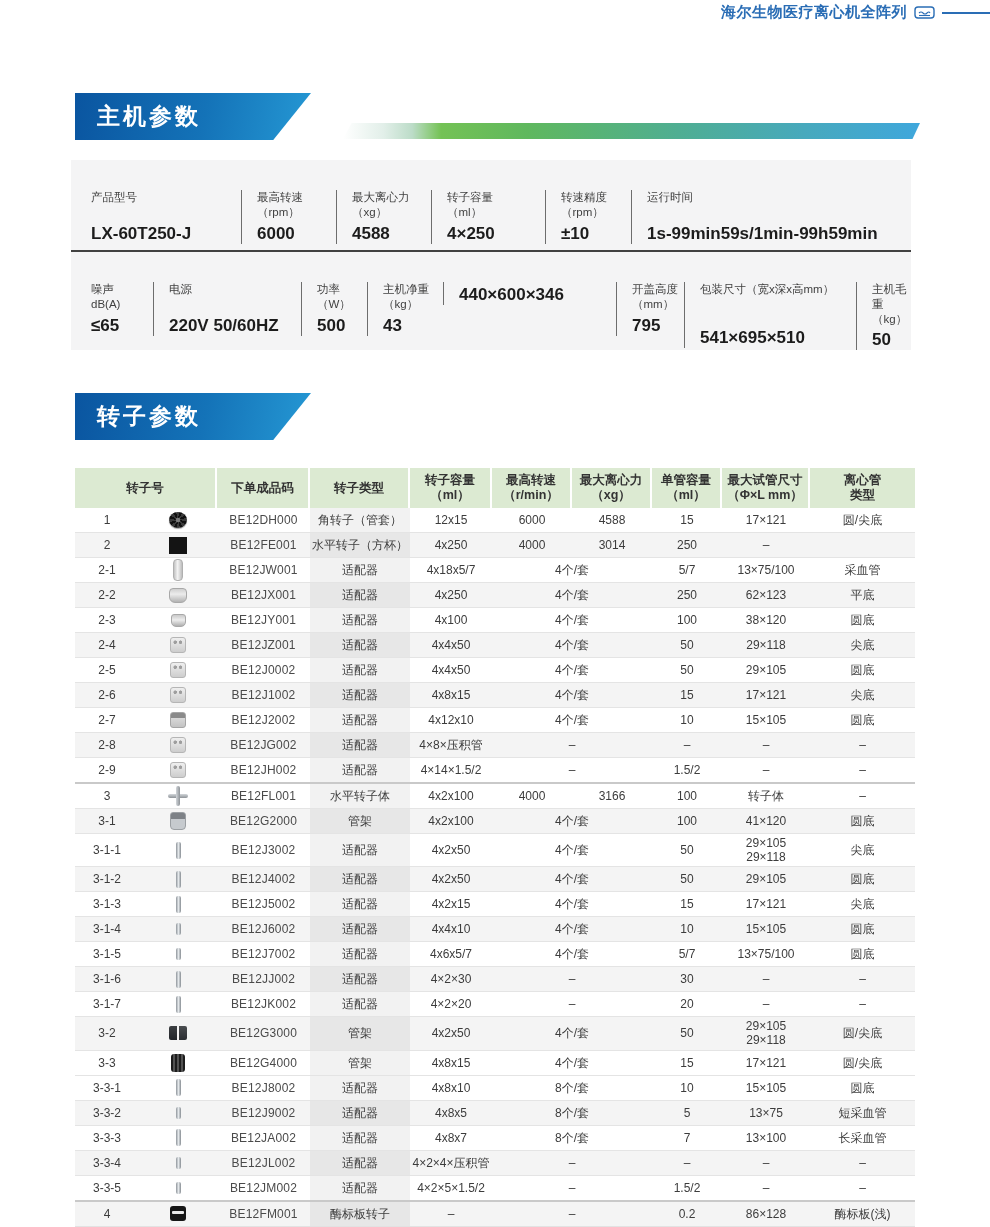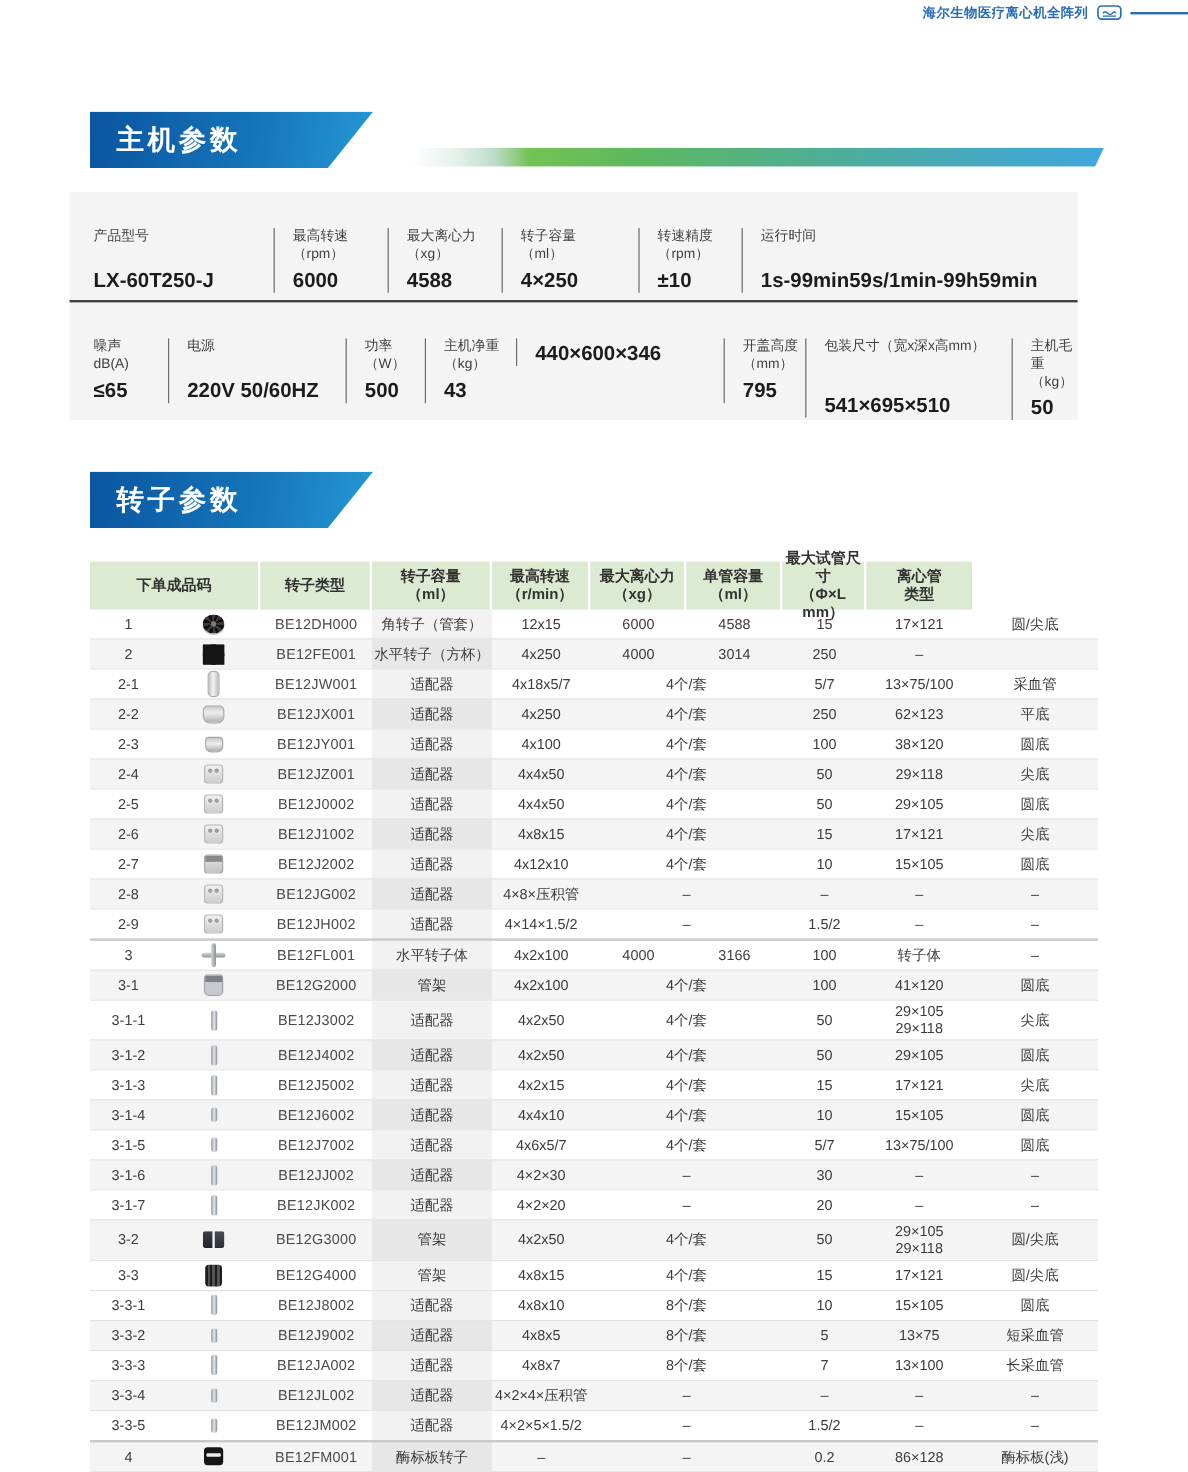--- a/index.html
+++ b/index.html
@@ -3,40 +3,40 @@
 <meta charset="utf-8">
 <style>
   html,body{margin:0;padding:0;}
   body{
     width:990px;height:1227px;position:relative;background:#ffffff;
     font-family:"Liberation Sans","DejaVu Sans",sans-serif;
     -webkit-font-smoothing:antialiased;
   }
   
   .brand{position:absolute;top:3px;right:0;display:flex;align-items:center;gap:7px;}
-  .brand-title{font-size:11px;font-weight:bold;color:#2a6db5;letter-spacing:.5px;}
+  .brand-title{font-size:15px;font-weight:bold;color:#2a6db5;letter-spacing:.5px;}
   .brand-icon{width:21px;height:14px;display:block;}
   .brand-line{width:48px;height:2px;background:#2a6db5;}
   
   .sec{position:absolute;left:75px;width:840px;height:48px;}
   .sec-title{
     position:absolute;left:0;top:0;width:236px;height:47px;
     background:linear-gradient(100deg,#0a55a0 0%,#1473b8 55%,#2598d4 100%);
     clip-path:polygon(0 0,100% 0,84% 100%,0 100%);
     display:flex;align-items:center;padding-left:22px;box-sizing:border-box;
   }
   .sec-title span{color:#ffffff;font-size:23px;font-weight:bold;letter-spacing:3px;}
   .deco-strip{
     position:absolute;left:268px;top:30px;width:577px;height:16px;
     background:linear-gradient(90deg,rgba(255,255,255,0) 0%,#e2efe9 7%,#bcdcc8 12%,#74c255 17%,#5fb85e 32%,#4fae92 58%,#47a9bd 80%,#3fa7dc 100%);
     clip-path:polygon(1.5% 0,100% 0,98.7% 100%,0 100%);
   }
   
   .panel{
-    position:absolute;left:58px;top:160px;width:840px;height:190px;
+    position:absolute;left:71px;top:160px;width:840px;height:190px;
     background:#f4f4f5;display:flex;flex-direction:column;
   }
   .prow{flex:1;display:flex;align-items:flex-start;padding:30px 0 0 20px;box-sizing:border-box;}
   .phr{height:2px;background:#414141;}
   .pfield{display:flex;flex-direction:column;box-sizing:border-box;}
   .pfield + .pfield{border-left:1px solid #6d6d6d;padding-left:15px;}
   .plabel{font-size:11.5px;color:#3f3f3f;white-space:pre-line;line-height:1.3;min-height:31px;}
   .pvalue{font-size:17px;font-weight:bold;color:#1c1c1c;margin-top:3px;white-space:nowrap;}
   
   .r1f1{width:150px;} .r1f2{width:95px;} .r1f3{width:95px;} .r1f4{width:114px;} .r1f5{width:86px;} .r1f6{flex:1;}
@@ -200,20 +200,21 @@
 </div>
 
 <div class="sec" style="top:393px;">
   <div class="sec-title">
     <span>转子参数</span>
   </div>
 </div>
 
 <div class="rtable">
   <div class="thead">
+    <div class="th">转子号</div>
     <div class="th">下单成品码</div>
     <div class="th">转子类型</div>
     <div class="th">转子容量
 （ml）</div>
     <div class="th">最高转速
 （r/min）</div>
     <div class="th">最大离心力
 （xg）</div>
     <div class="th">单管容量
 （ml）</div>

